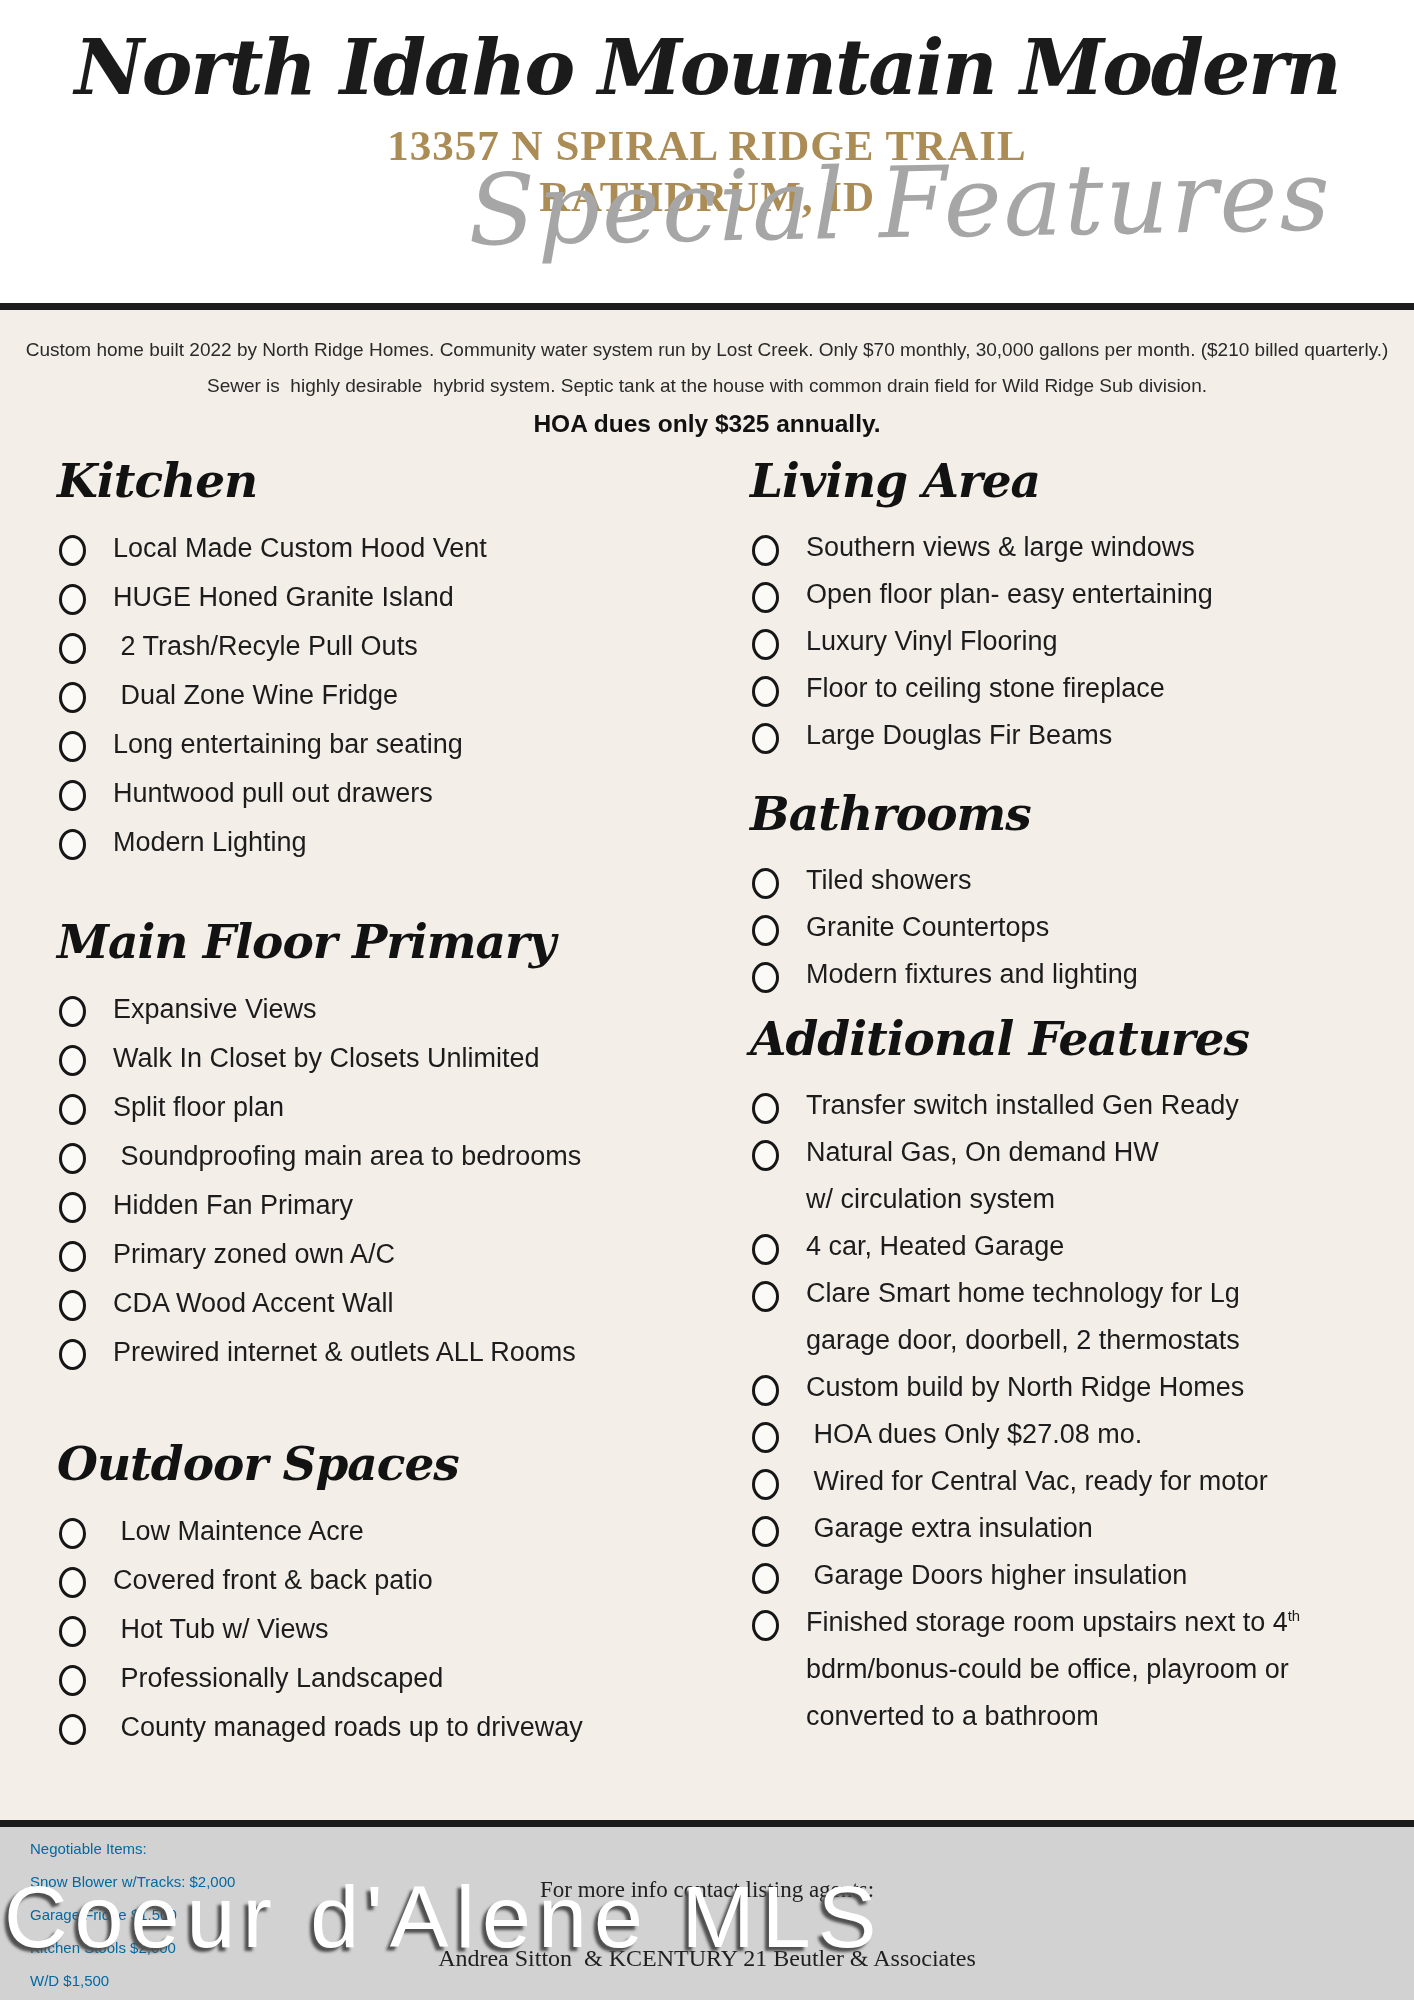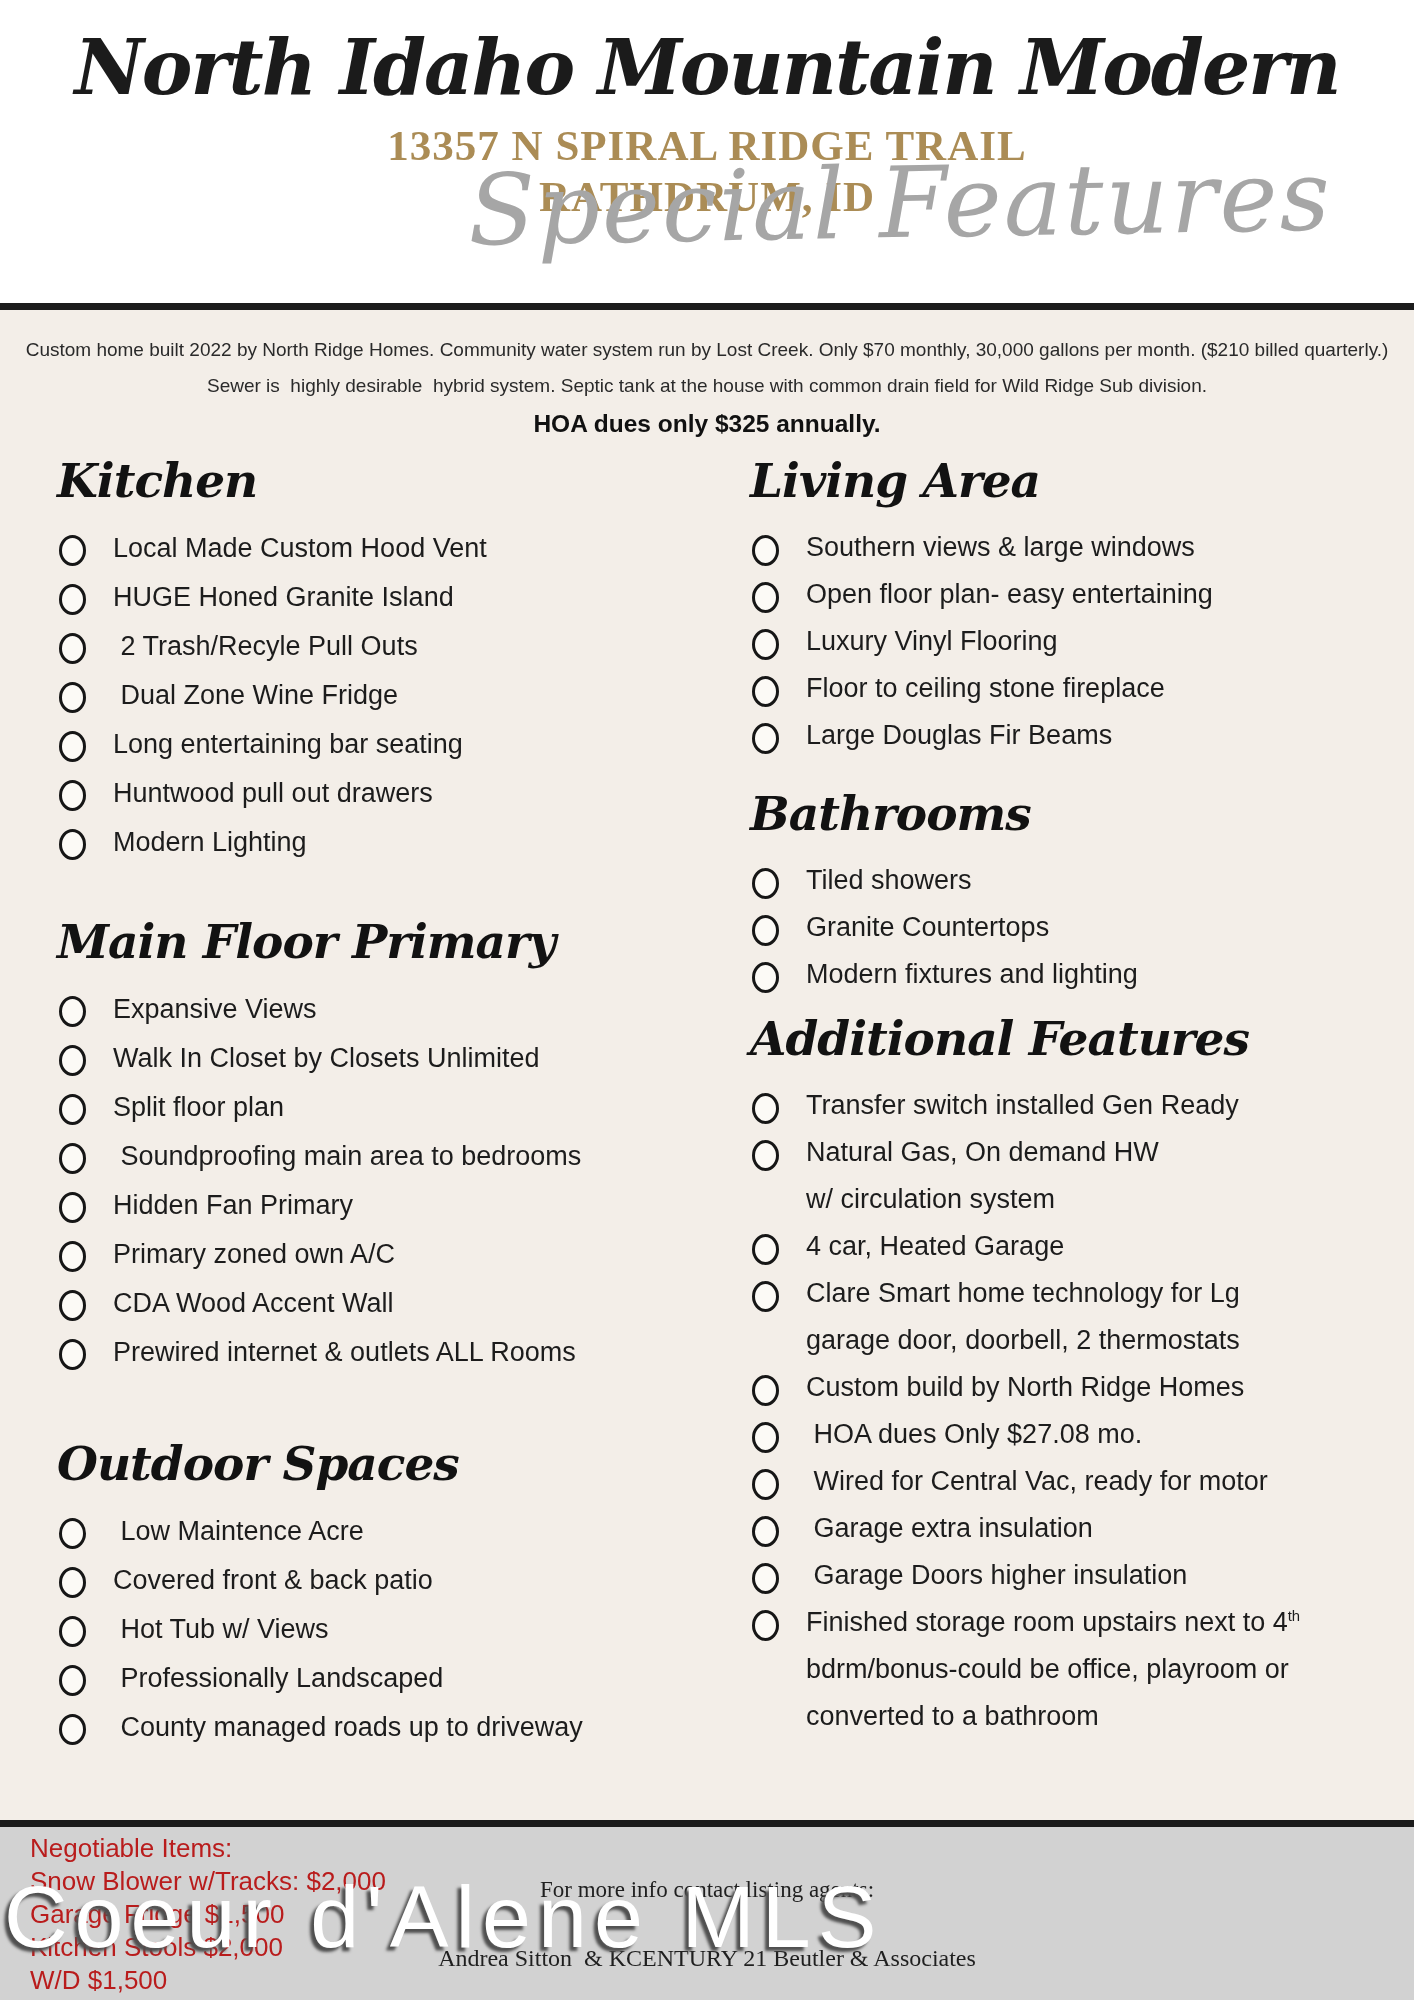--- a/index.html
+++ b/index.html
@@ -65,21 +65,21 @@
   .item-line{font-size:27px;color:#1c1c1c;white-space:pre-wrap;}
   .col-left .item-line{line-height:49px;}
   .col-right .item-line{line-height:47px;}
   .item-line sup{font-size:0.55em;vertical-align:super;line-height:0;}
   
   .footer{
     position:absolute;left:0;top:1820px;width:1414px;height:180px;
     background:#d2d2d2;border-top:7px solid #1b1b1b;box-sizing:border-box;
   }
   .negotiable{position:absolute;left:30px;top:5px;z-index:1;}
-  .neg-title,.neg-item{font-size:26px;line-height:33px;color:#b91c1c;white-space:pre-wrap;}
+  .neg-title,.neg-item{font-size:15px;line-height:33px;color:#0369a1;white-space:pre-wrap;}
   .contact{
     position:absolute;left:50%;top:12px;transform:translateX(-50%);
     text-align:center;z-index:1;
     font-family:"Liberation Serif","DejaVu Serif",serif;color:#1f1f1f;white-space:pre-wrap;
   }
   .contact .c1{font-size:23px;line-height:30px;}
   .contact .c2{font-size:24px;line-height:34px;}
   .watermark{
     position:absolute;left:4px;top:46px;z-index:3;
     font-family:"Liberation Sans","DejaVu Sans",sans-serif;

